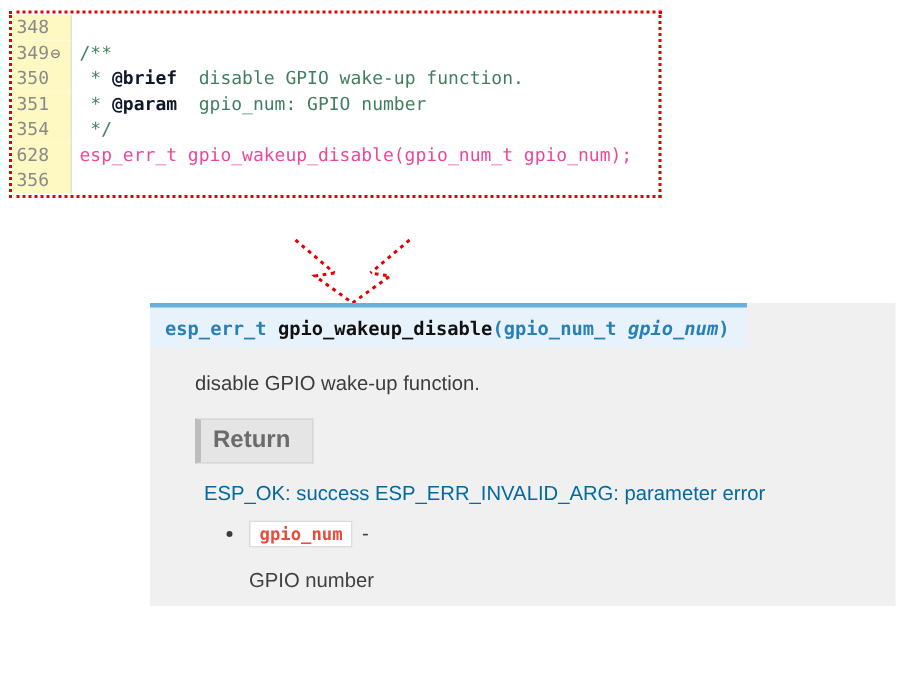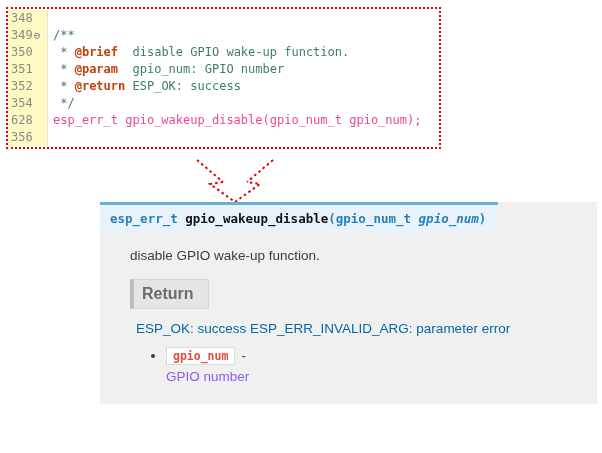--- a/index.html
+++ b/index.html
@@ -16,21 +16,21 @@
     padding:1px 0;
   }
   .cl{display:flex;min-height:16px;}
   .gut{
     flex:0 0 36px;width:36px;background:#fef9c3;border-right:1px solid #e0e0e0;
     color:#8a8a8a;padding-left:3px;white-space:pre;
   }
   .fold{color:#7a7a7a;font-size:11px;margin-left:1px;}
   .src{white-space:pre;padding-left:5px;}
   .cm{color:#3f7f5f;}
-  .tag{color:#c2410c;font-weight:bold;text-align:center;}
+  .tag{color:#0f172a;font-weight:bold;text-align:center;}
   .kw{color:#ec4899;font-weight:normal;}
 
   
   .arrow-wrap{position:absolute;left:183px;top:158px;width:112px;height:46px;}
 
   
   .doc{
     position:absolute;left:100px;top:202px;width:497px;height:202px;
     background:#f0f0f0;color:#404040;
   }
@@ -50,45 +50,41 @@
   }
   .rub-body{margin:12px 0 0 36px;font-size:13.5px;color:#0369a1;}
   .params-list{margin:12px 0 0 50px;padding-left:16px;}
   .params-list li{font-size:13.5px;color:#3c3c3c;}
   .literal{
     font-family:"DejaVu Sans Mono", monospace;font-size:11.5px;font-weight:bold;
     color:#e74c3c;background:#ffffff;border:1px solid #d8dcde;
     padding:1px 6px;
   }
   .dash{margin-left:6px;color:#3c3c3c;}
-  .param-desc{margin-top:6px;font-size:13.5px;color:#8b5cf6;}
+  .param-desc{margin-top:16px;font-size:13.5px;color:#404040;}
 </style>
 </head>
 <body>
 
 <div class="code-box">
   <div class="cl">
       <span class="gut"><span>348</span><span class="fold"></span></span>
       <span class="src"><span class="cm"></span><span class="tag"></span><span class="cm"></span><span class="kw"></span></span>
     </div>
   <div class="cl">
       <span class="gut"><span>349</span><span class="fold">⊖</span></span>
       <span class="src"><span class="cm"></span><span class="tag"></span><span class="cm">/**</span><span class="kw"></span></span>
     </div>
   <div class="cl">
       <span class="gut"><span>350</span><span class="fold"></span></span>
       <span class="src"><span class="cm"> * </span><span class="tag">@brief</span><span class="cm">  disable GPIO wake-up function.</span><span class="kw"></span></span>
     </div>
   <div class="cl">
       <span class="gut"><span>351</span><span class="fold"></span></span>
       <span class="src"><span class="cm"> * </span><span class="tag">@param</span><span class="cm">  gpio_num: GPIO number</span><span class="kw"></span></span>
-    </div>
-  <div class="cl">
-      <span class="gut"><span>352</span><span class="fold"></span></span>
-      <span class="src"><span class="cm"> * </span><span class="tag">@return</span><span class="cm"> ESP_OK: success</span><span class="kw"></span></span>
     </div>
   <div class="cl">
       <span class="gut"><span>354</span><span class="fold"></span></span>
       <span class="src"><span class="cm"></span><span class="tag"></span><span class="cm"> */</span><span class="kw"></span></span>
     </div>
   <div class="cl">
       <span class="gut"><span>628</span><span class="fold"></span></span>
       <span class="src"><span class="cm"></span><span class="tag"></span><span class="cm"></span><span class="kw">esp_err_t gpio_wakeup_disable(gpio_num_t gpio_num);</span></span>
     </div>
   <div class="cl">

